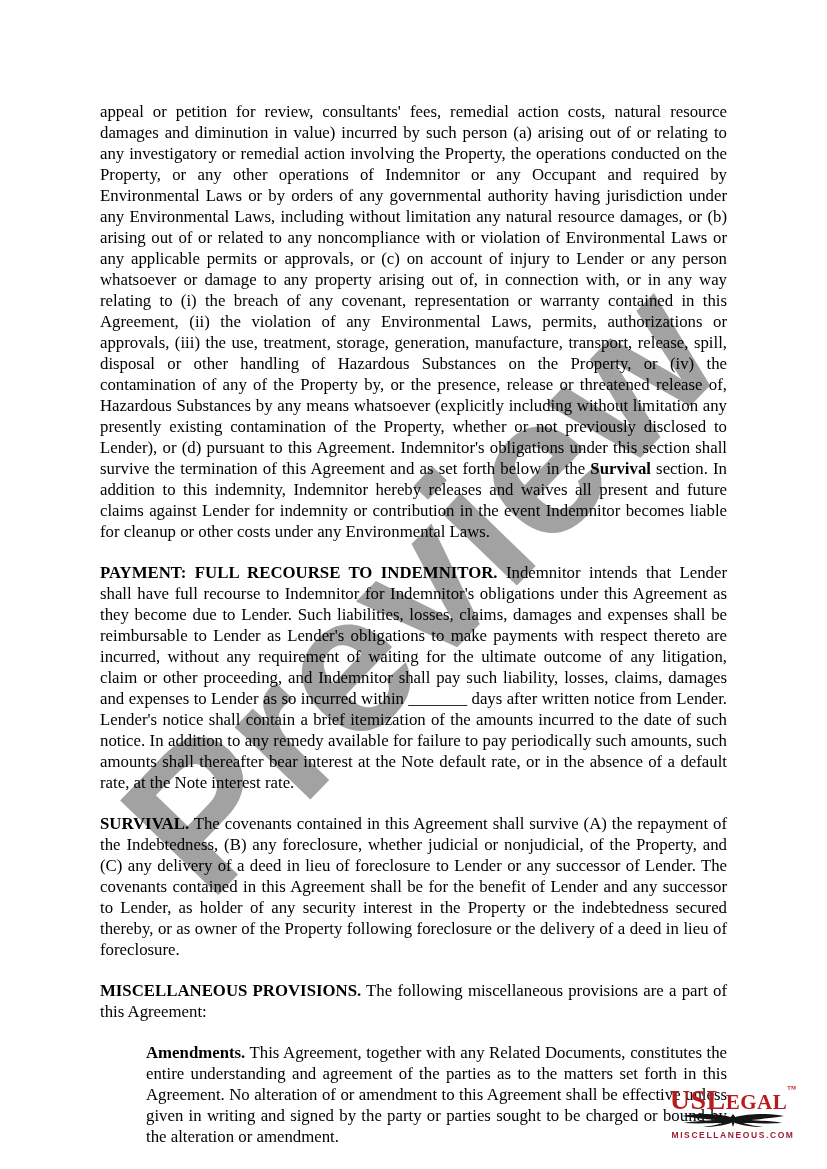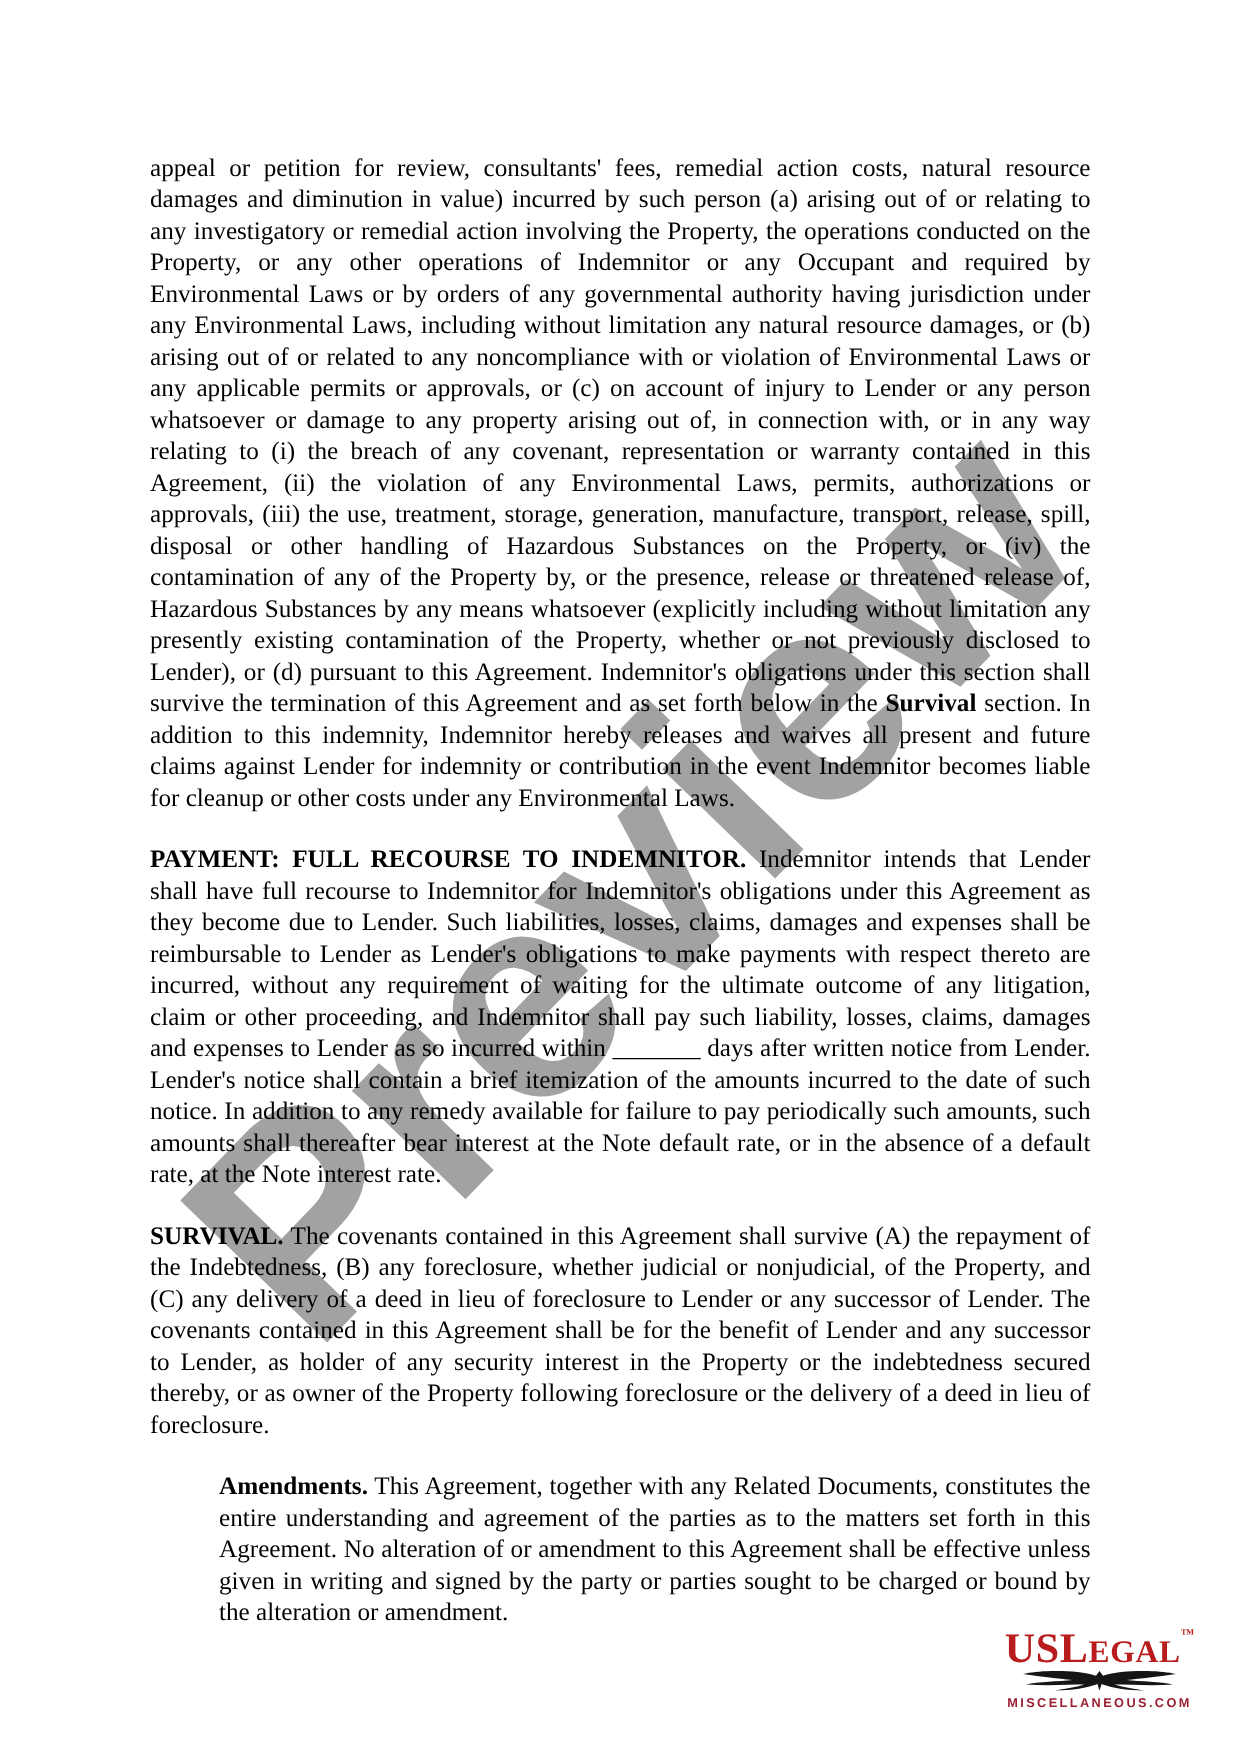--- a/index.html
+++ b/index.html
@@ -47,20 +47,21 @@
   <div class="watermark">Preview</div>
 
   <div class="content">
 
     <p><span>appeal or petition for review, consultants' fees, remedial action costs, natural resource damages and diminution in value) incurred by such person (a) arising out of or relating to any investigatory or remedial action involving the Property, the operations conducted on the Property, or any other operations of Indemnitor or any Occupant and required by Environmental Laws or by orders of any governmental authority having jurisdiction under any Environmental Laws, including without limitation any natural resource damages, or (b) arising out of or related to any noncompliance with or violation of Environmental Laws or any applicable permits or approvals, or (c) on account of injury to Lender or any person whatsoever or damage to any property arising out of, in connection with, or in any way relating to (i) the breach of any covenant, representation or warranty contained in this Agreement, (ii) the violation of any Environmental Laws, permits, authorizations or approvals, (iii) the use, treatment, storage, generation, manufacture, transport, release, spill, disposal or other handling of Hazardous Substances on the Property, or (iv) the contamination of any of the Property by, or the presence, release or threatened release of, Hazardous Substances by any means whatsoever (explicitly including without limitation any presently existing contamination of the Property, whether or not previously disclosed to Lender), or (d) pursuant to this Agreement. Indemnitor's obligations under this section shall survive the termination of this Agreement and as set forth below in the </span><span class="b">Survival</span><span> section. In addition to this indemnity, Indemnitor hereby releases and waives all present and future claims against Lender for indemnity or contribution in the event Indemnitor becomes liable for cleanup or other costs under any Environmental Laws.</span></p>
 
     <p><span class="b">PAYMENT: FULL RECOURSE TO INDEMNITOR.</span><span> Indemnitor intends that Lender shall have full recourse to Indemnitor for Indemnitor's obligations under this Agreement as they become due to Lender. Such liabilities, losses, claims, damages and expenses shall be reimbursable to Lender as Lender's obligations to make payments with respect thereto are incurred, without any requirement of waiting for the ultimate outcome of any litigation, claim or other proceeding, and Indemnitor shall pay such liability, losses, claims, damages and expenses to Lender as so incurred within _______ days after written notice from Lender. Lender's notice shall contain a brief itemization of the amounts incurred to the date of such notice. In addition to any remedy available for failure to pay periodically such amounts, such amounts shall thereafter bear interest at the Note default rate, or in the absence of a default rate, at the Note interest rate.</span></p>
 
     <p><span class="b">SURVIVAL.</span><span> The covenants contained in this Agreement shall survive (A) the repayment of the Indebtedness, (B) any foreclosure, whether judicial or nonjudicial, of the Property, and (C) any delivery of a deed in lieu of foreclosure to Lender or any successor of Lender. The covenants contained in this Agreement shall be for the benefit of Lender and any successor to Lender, as holder of any security interest in the Property or the indebtedness secured thereby, or as owner of the Property following foreclosure or the delivery of a deed in lieu of foreclosure.</span></p>
 
+    <p><span class="b">MISCELLANEOUS PROVISIONS.</span><span> The following miscellaneous provisions are a part of this Agreement:</span></p>
 
     <p class="indent"><span class="b">Amendments.</span><span> This Agreement, together with any Related Documents, constitutes the entire understanding and agreement of the parties as to the matters set forth in this Agreement. No alteration of or amendment to this Agreement shall be effective unless given in writing and signed by the party or parties sought to be charged or bound by the alteration or amendment.</span></p>
 
   </div>
 
   <div class="logo">
     <div class="logo-text" style="color:#b91c1c;">
       <span class="logo-main">USL</span><span class="logo-small">EGAL</span><span class="logo-tm">™</span>
     </div>
     <div class="logo-eagle">

